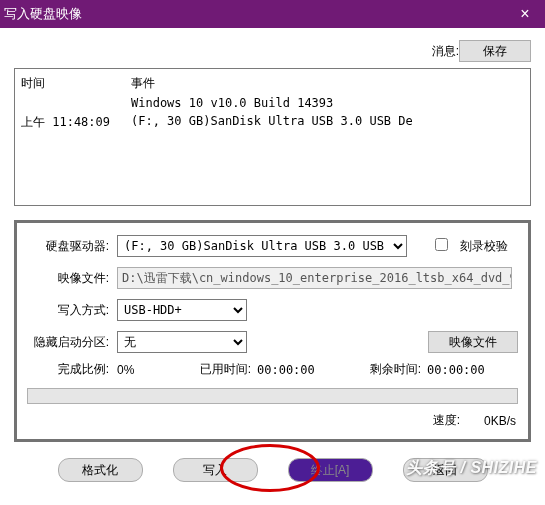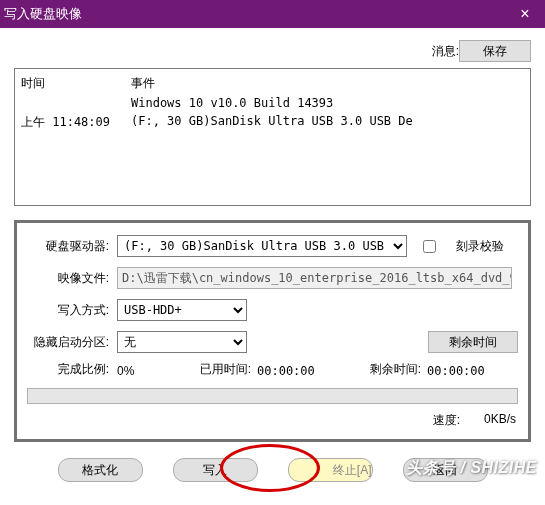--- a/index.html
+++ b/index.html
@@ -54,22 +54,21 @@
     text-align: center;
     cursor: pointer;
     font-family: inherit;
     font-size: 12px;
     min-width: 72px;
     height: 22px;
     line-height: 16px;
   }
   .btn:disabled {
     color: #888;
-    background: #fef9c3;
-    text-align: right;
+    background: #4c1d95;
   }
   .logbox {
     border: 1px solid #7a7a7a;
     width: 100%;
     height: 138px;
     background: #fff;
     padding: 4px 6px 0 6px;
     overflow-x: scroll;
     overflow-y: hidden;
     position: relative;
@@ -119,49 +118,50 @@
     border: 1px solid #adadad;
     background: #f0f0f0;
     padding: 2px 4px;
     width: 395px;
     overflow: hidden;
     white-space: nowrap;
     color: #555;
   }
   .checkbox-wrap {
     display: flex;
-    align-items: center;
-    margin-left: 16px;
-    gap: 20px;
+    align-items: flex-start;
+    margin-left: 28px;
+    gap: 12px;
   }
   .checkbox-wrap input { margin: 0; }
   .btn-right { margin-left: auto; min-width: 90px; }
   .status-row {
     display: flex;
-    align-items: flex-end;
+    align-items: center;
     margin-top: 8px;
     gap: 0;
   }
   .status-row .label { width: 90px; text-align: right; padding-right: 8px; }
   .status-row .val { width: 70px; }
   .status-row .label2 { width: 70px; text-align: right; padding-right: 6px; }
   .status-row .val2 { width: 80px; font-family: "SimSun", monospace; }
   .progress {
     width: 100%;
     height: 16px;
     border: 1px solid #b0b0b0;
     background: #e6e6e6;
     margin-top: 10px;
   }
   .speed-row {
     display: flex;
     justify-content: flex-end;
     gap: 24px;
     margin-top: 8px;
     padding-right: 2px;
+    align-items: center;
   }
   .bottom-btns {
     display: flex;
     justify-content: center;
     gap: 30px;
     margin-top: 16px;
     position: relative;
   }
   .bottom-btns .btn { min-width: 85px; height: 24px; border-radius: 11px; }
   .circle-highlight {
@@ -246,21 +246,21 @@
       <select class="select select-med">
         <option>USB-HDD+</option>
       </select>
     </div>
 
     <div class="form-row" style="margin-bottom:4px">
       <span class="label">隐藏启动分区:</span>
       <select class="select select-sml">
         <option>无</option>
       </select>
-      <button class="btn btn-right">剩余时间</button>
+      <button class="btn btn-right">映像文件</button>
     </div>
 
     <div class="status-row">
       <span class="label">完成比例:</span>
       <span class="val">0%</span>
       <span class="label2">已用时间:</span>
       <span class="val2">00:00:00</span>
       <span class="label2" style="width:90px">剩余时间:</span>
       <span class="val2">00:00:00</span>
     </div>

